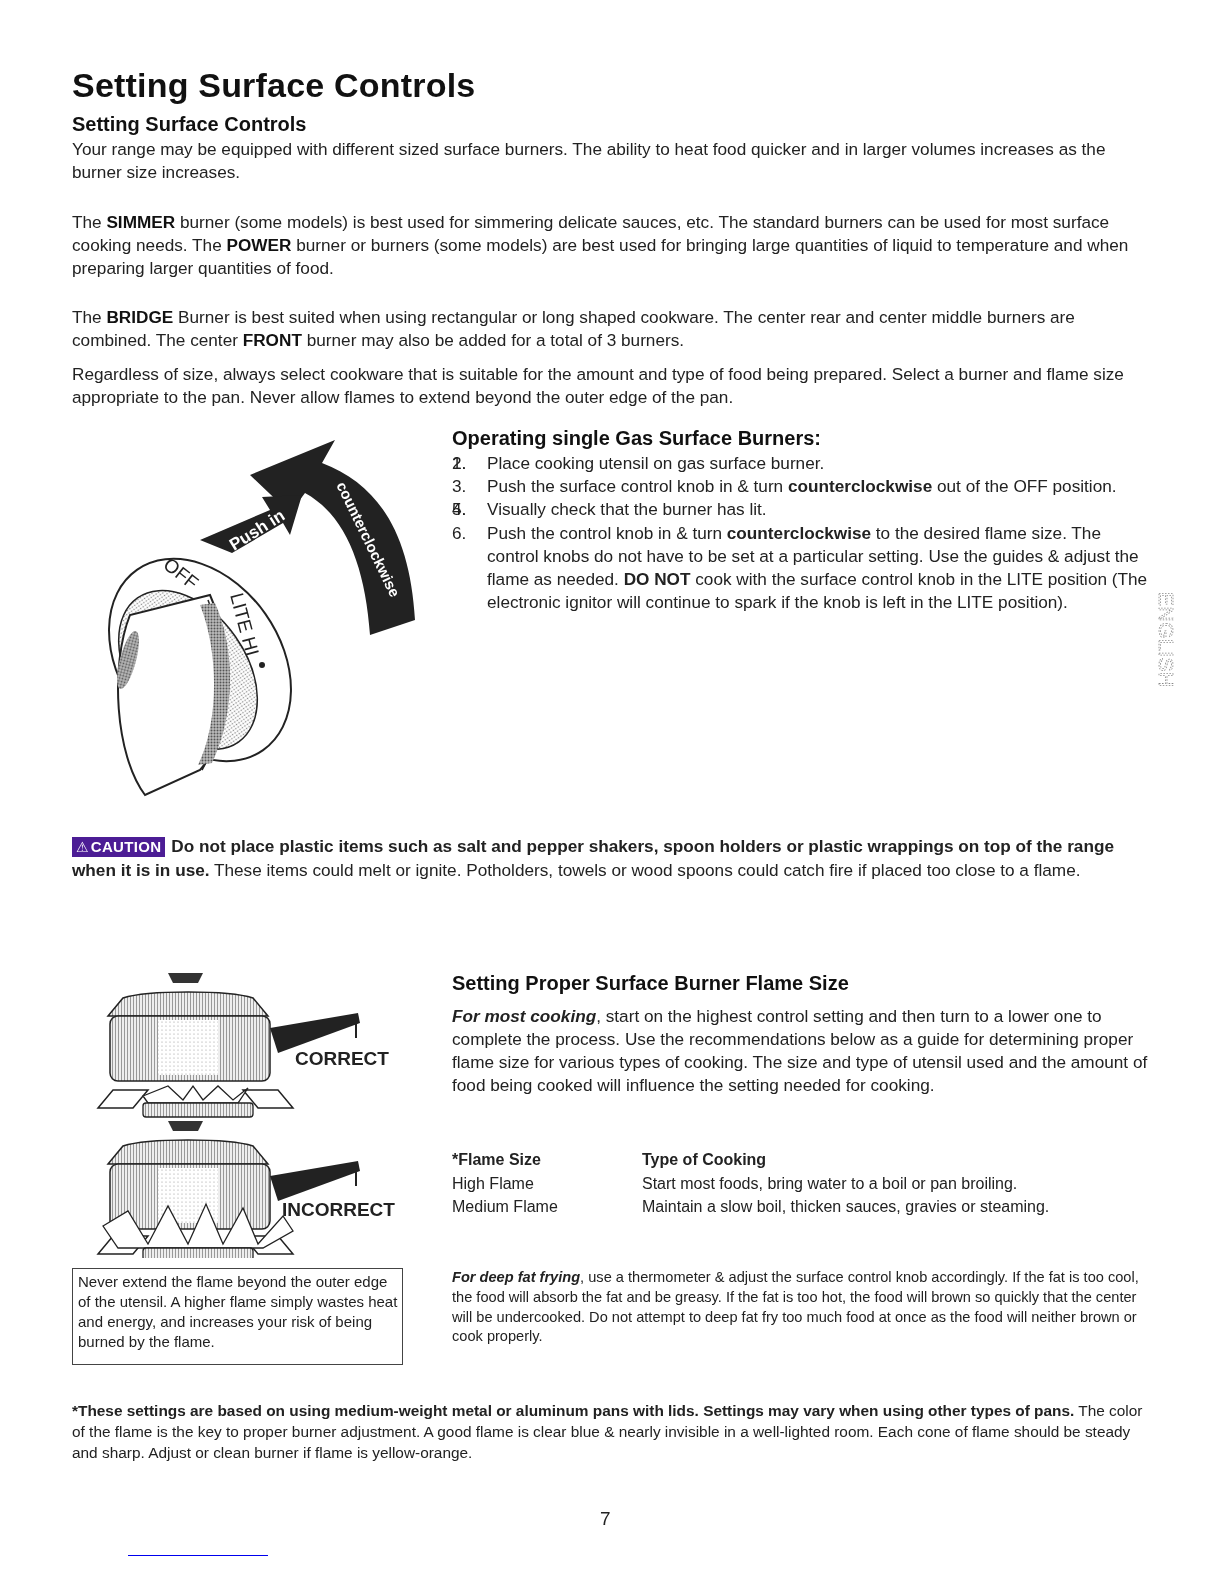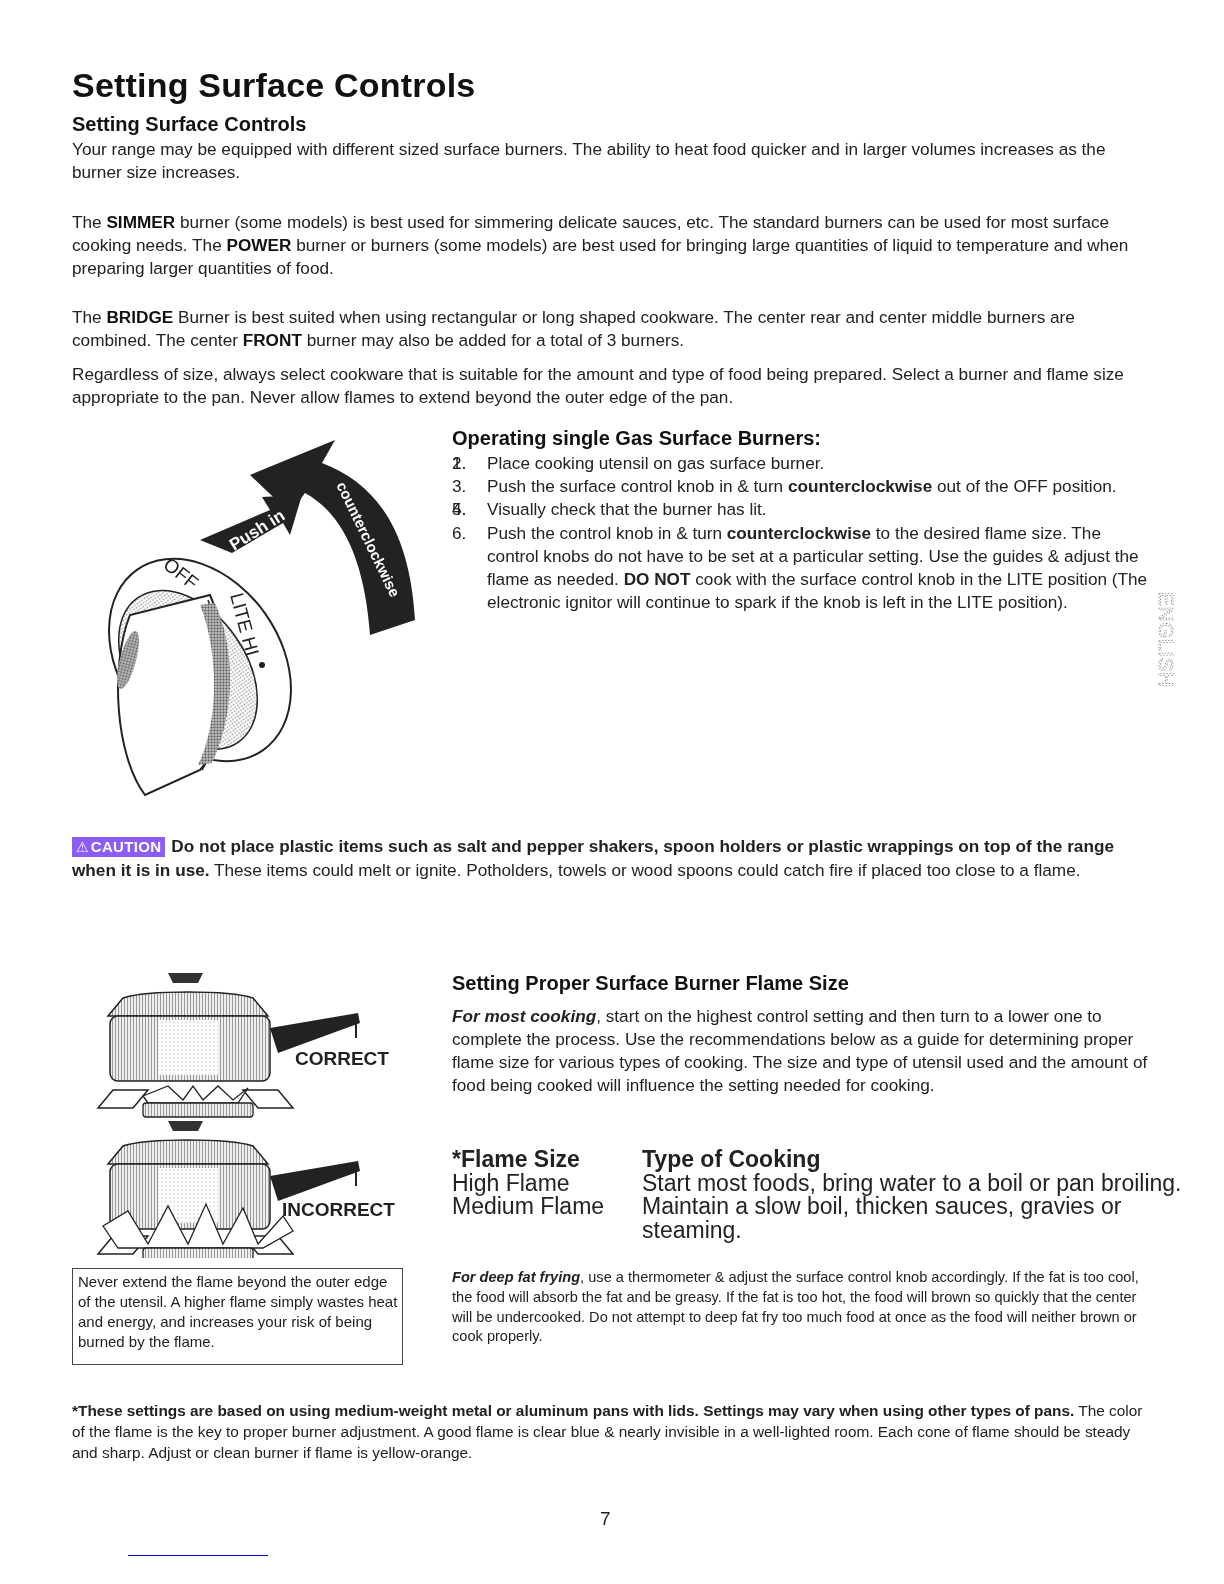--- a/index.html
+++ b/index.html
@@ -8,24 +8,24 @@
   .abs { position: absolute; }
   .h1 { left: 72px; top: 66px; font-size: 34px; font-weight: bold; letter-spacing: 0.2px; color: #111; }
   .h2 { left: 72px; top: 113px; font-size: 20px; font-weight: bold; color: #111; }
   .para { left: 72px; width: 1075px; font-size: 17.2px; line-height: 23px; color: #222; }
   .para b { color: #111; }
   .sec-title { font-size: 20px; font-weight: bold; color: #111; }
   .steps { left: 452px; top: 452px; width: 700px; font-size: 17.2px; line-height: 23.2px; color: #222; margin: 0; padding: 0; list-style: none; }
   .steps li { position: relative; padding-left: 35px; }
   .steps li .num { position: absolute; left: 0; top: 0; }
   .caution { left: 72px; top: 835px; width: 1075px; font-size: 17.2px; line-height: 23.5px; color: #222; }
-  .caution-badge { display: inline-block; background: #8b5cf6; color: #fff; font-weight: bold; font-size: 15px; padding: 0 4px; line-height: 19px; margin-right: 6px; letter-spacing: 0.3px; }
+  .caution-badge { display: inline-block; background: #4c1d95; color: #fff; font-weight: bold; font-size: 15px; padding: 0 4px; line-height: 19px; margin-right: 6px; letter-spacing: 0.3px; }
   .caution-badge .tri { display: inline-block; font-size: 14px; margin-right: 2px; }
   .flame-intro { left: 452px; top: 1005px; width: 700px; font-size: 17.2px; line-height: 23px; color: #222; }
-  .flame-table { left: 452px; top: 1148px; font-size: 23px; line-height: 23.5px; color: #222; border-collapse: collapse; }
+  .flame-table { left: 452px; top: 1148px; font-size: 16px; line-height: 23.5px; color: #222; border-collapse: collapse; }
   .flame-table td { padding: 0; vertical-align: top; }
   .flame-table td.c1 { width: 190px; }
   .flame-table th { text-align: left; padding: 0; font-weight: bold; }
   .deep { left: 452px; top: 1268px; width: 700px; font-size: 14.6px; line-height: 19.8px; color: #222; }
   .note-box { left: 72px; top: 1268px; width: 320px; border: 1.3px solid #444; padding: 3px 4px 12px 5px; font-size: 15px; line-height: 20px; color: #222; }
   .footer-note { left: 72px; top: 1401px; width: 1075px; font-size: 15.4px; line-height: 20.8px; color: #222; }
   .page-num { left: 600px; top: 1508px; font-size: 19px; color: #222; }
   .blue-line { left: 128px; top: 1555px; width: 140px; height: 0; border-top: 1.5px solid #0000ee; }
   .side-tab { left: 1150px; top: 590px; width: 34px; height: 100px; }
   .label-correct { left: 295px; top: 1048px; font-size: 19px; font-weight: bold; color: #222; }

